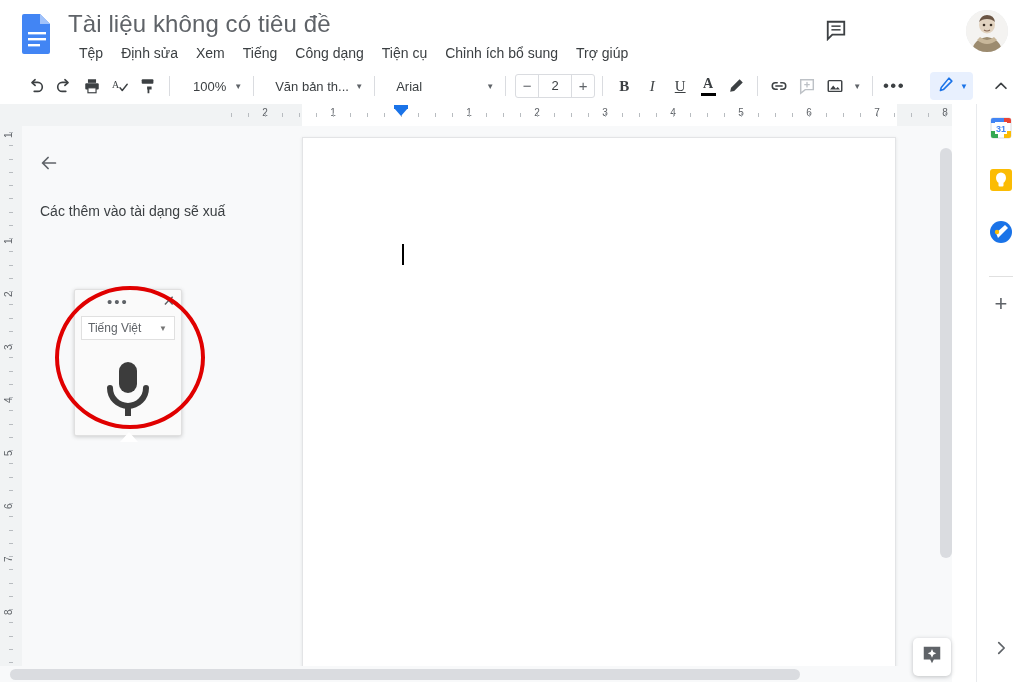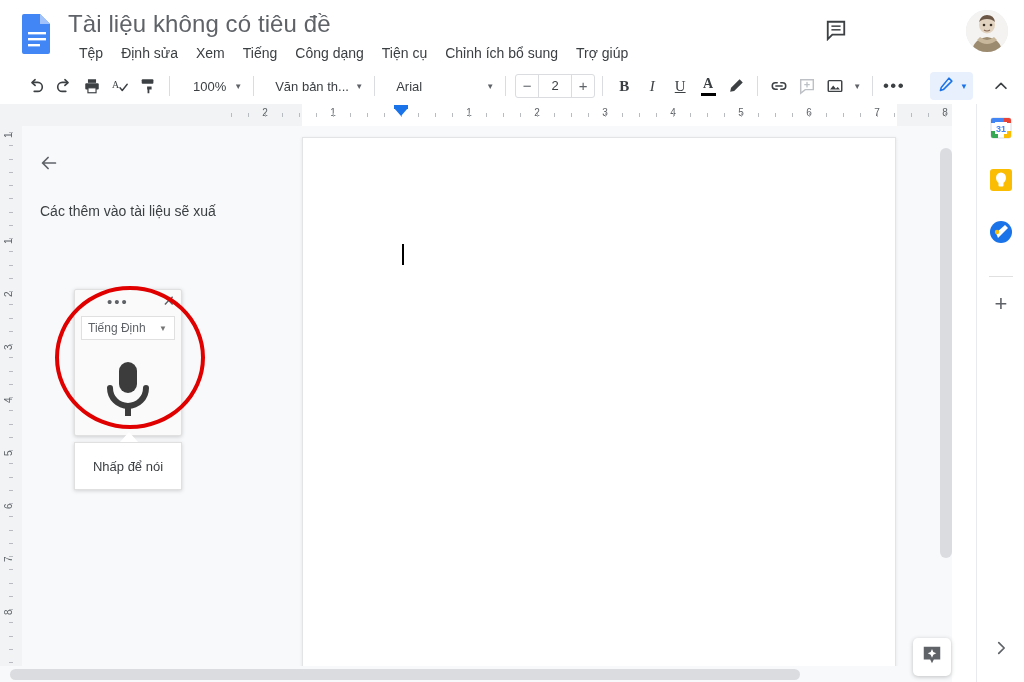--- a/index.html
+++ b/index.html
@@ -501,44 +501,41 @@
     <div class="page">
       <div class="caret-text"></div>
     </div>
 
     <div class="back-arrow">
       <svg width="22" height="22" viewBox="0 0 24 24">
           <path d="M19 12 H5 M11 6 L5 12 L11 18" fill="none" stroke="#5f6368" stroke-width="1.9" stroke-linecap="round" stroke-linejoin="round"></path>
         </svg>
     </div>
 
-    <div class="hint-text">Các  thêm vào tài liệu sẽ xuấ</div>
+    <div class="hint-text">Các  thêm vào tài dạng sẽ xuấ</div>
 
     <div class="voice-dialog">
       <div class="vd-bar">
         <div class="vd-more">•••</div>
         <div class="vd-close">✕</div>
       </div>
       <div class="vd-lang">
-        <span>Tiếng Định</span>
+        <span>Tiếng Việt</span>
         <span class="caret">▼</span>
       </div>
       <div class="vd-mic">
         <svg width="56" height="62" viewBox="0 0 56 62">
           <rect x="19" y="4" width="18" height="31" rx="9" fill="#3c3c3c"></rect>
           <path d="M10 30 a18 18 0 0 0 36 0" fill="none" stroke="#3c3c3c" stroke-width="6" stroke-linecap="round"></path>
           <rect x="25" y="45" width="6" height="13" fill="#3c3c3c"></rect>
         </svg>
       </div>
     </div>
 
     <div class="tooltip-arrow"></div>
-    <div class="tooltip">
-      <span>Nhấp để nói</span>
-    </div>
 
     <div class="highlight-circle"></div>
 
     <div class="vscroll"></div>
   </div>
 
   <div class="hscroll-track">
     <div class="hscroll-thumb"></div>
   </div>
 

